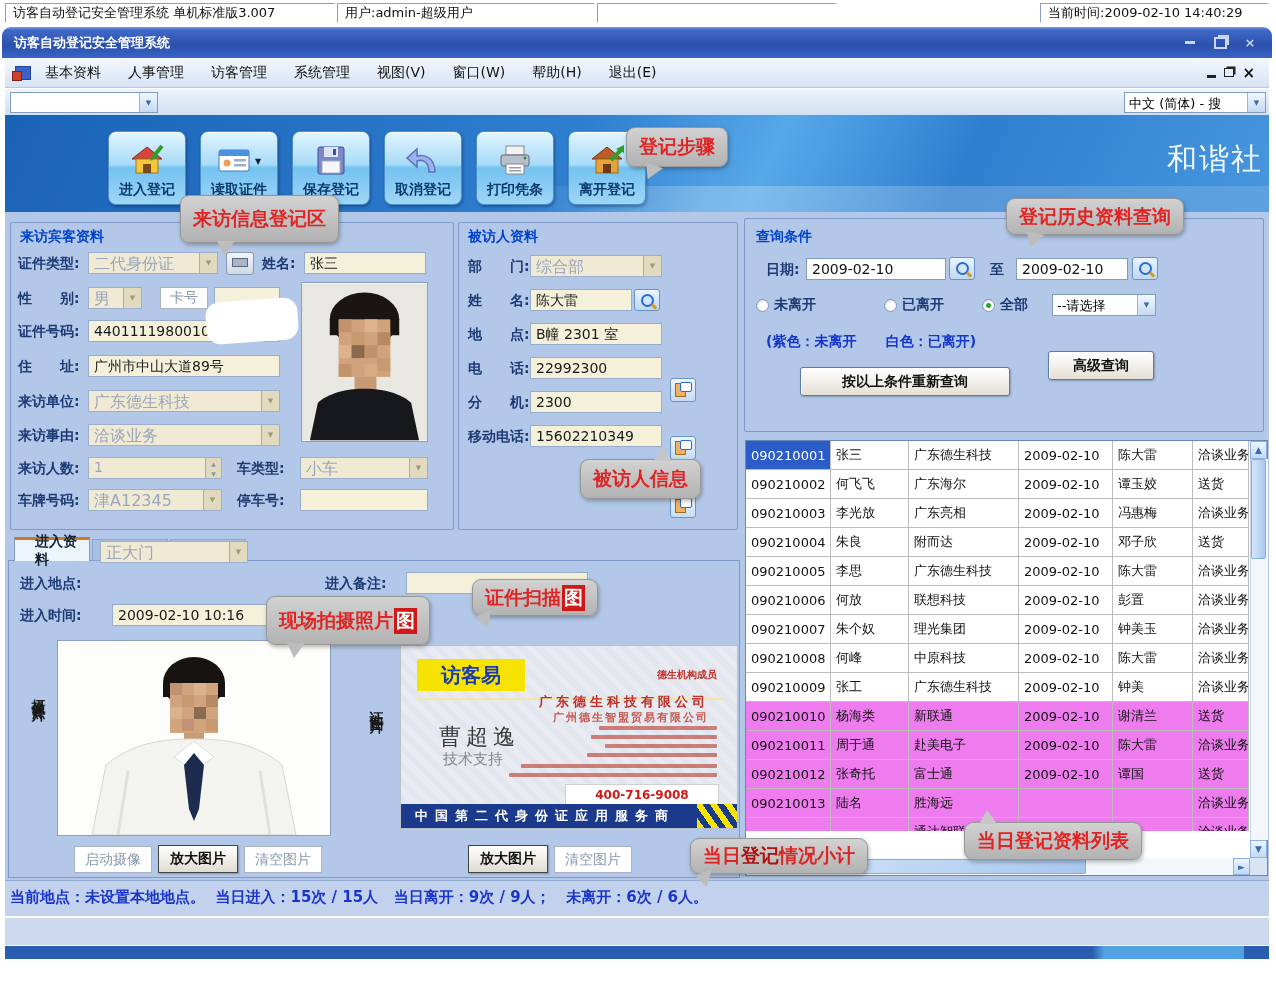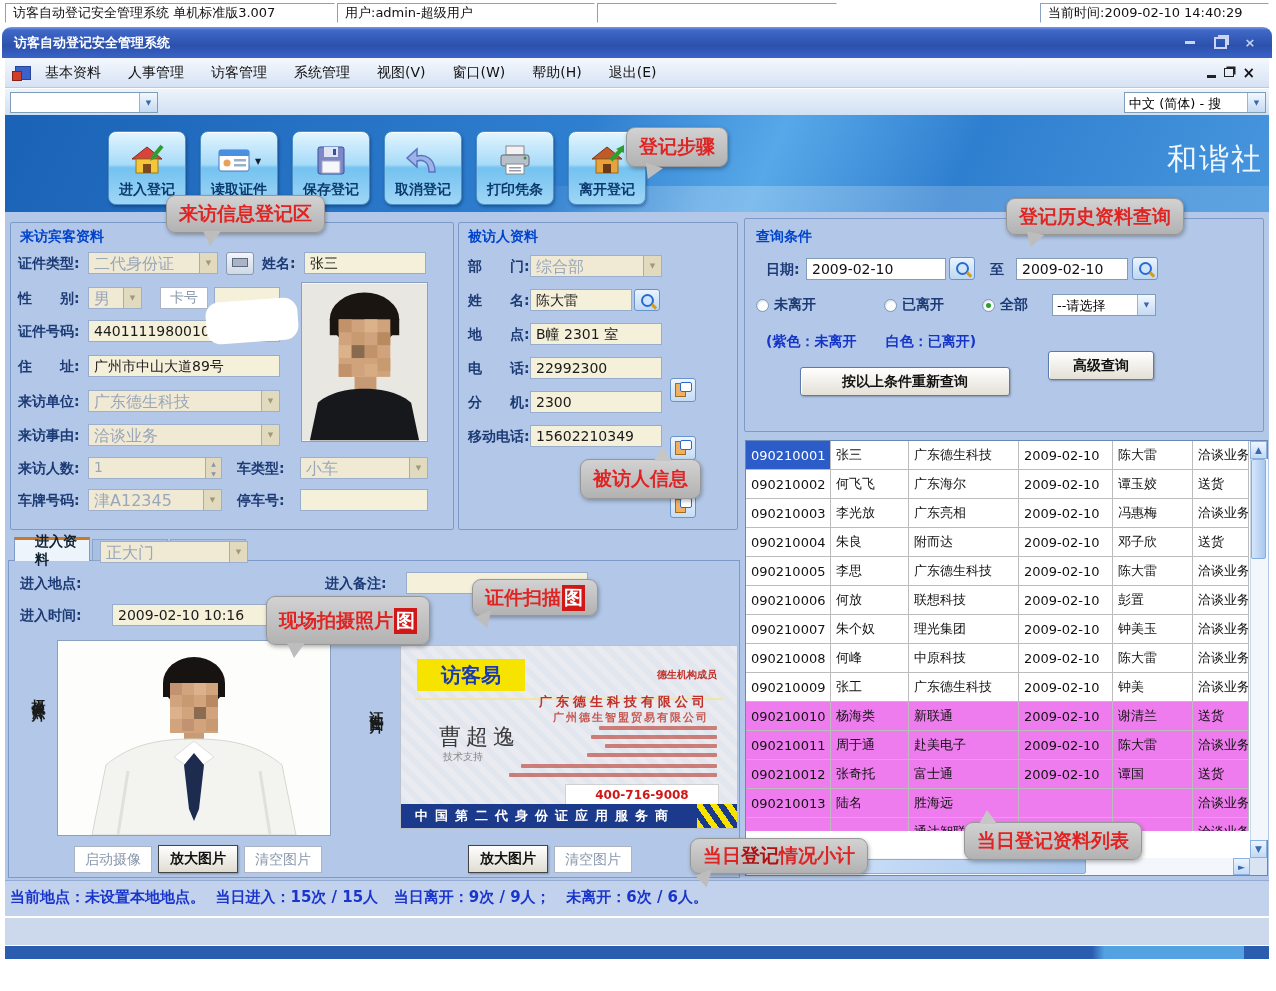--- a/index.html
+++ b/index.html
@@ -567,21 +567,21 @@
   <span class="abs vlabel" style="left:368px;top:700px;">证件图片</span>
   <div class="abs card" style="left:400px;top:645px;width:338px;height:184px;">
     <div class="abs" style="left:16px;top:13px;width:108px;height:32px;background:#f6e400;display:flex;align-items:center;justify-content:center;">
       <span style="font-size:20px;font-weight:bold;color:#1a3ab0;">访客易</span>
     </div>
     <span class="abs" style="right:20px;top:22px;font-size:10px;font-weight:bold;color:#c03028;">德生机构成员</span>
     <div class="abs" style="left:14px;top:52px;right:14px;height:2px;background:#efe6a8;"></div>
     <span class="abs" style="right:28px;top:47px;font-size:13px;font-weight:bold;color:#c03028;letter-spacing:4px;">广东德生科技有限公司</span>
     <span class="abs" style="right:28px;top:64px;font-size:11px;color:#c85850;letter-spacing:2px;font-weight:bold;">广州德生智盟贸易有限公司</span>
     <span class="abs" style="left:38px;top:76px;font-size:22px;color:#3a3a3a;letter-spacing:5px;">曹超逸</span>
-    <span class="abs" style="left:42px;top:104px;font-size:10px;color:#888;">技术支持</span>
+    <span class="abs" style="left:42px;top:104px;font-size:15px;color:#888;">技术支持</span>
     <div class="redline" style="right:20px;top:80px;width:118px;"></div>
     <div class="redline" style="right:20px;top:89px;width:126px;"></div>
     <div class="redline" style="right:20px;top:98px;width:112px;"></div>
     <div class="redline" style="right:20px;top:107px;width:130px;"></div>
     <div class="redline" style="right:20px;top:118px;width:196px;"></div>
     <div class="redline" style="right:20px;top:127px;width:208px;"></div>
     <div class="abs" style="right:18px;top:138px;width:152px;height:20px;background:#fff;border:1px solid #d0d0d0;display:flex;align-items:center;justify-content:center;">
       <span style="font-size:12px;font-weight:bold;color:#d01818;">400-716-9008</span>
     </div>
     <div class="abs" style="left:0;bottom:0;width:100%;height:24px;background:#1c3a8c;display:flex;align-items:center;">
@@ -619,21 +619,21 @@
   <div class="spanel" style="left:597px;width:240px;"></div>
   <div class="spanel" style="left:1040px;width:229px;">
       <span>当前时间:2009-02-10 14:40:29</span>
     </div>
   <div class="abs strip"></div>
 
   <div class="co" style="left:626px;top:127px;height:40px;">
     <span>登记步骤</span>
     <div class="tail tail-down" style="left:16px;bottom:-14px;transform:rotate(18deg);"></div>
   </div>
-  <div class="co" style="left:166px;top:195px;height:38px;">
+  <div class="co" style="left:180px;top:195px;height:48px;">
     <span>来访信息登记区</span>
     <div class="tail tail-down" style="left:36px;bottom:-14px;"></div>
   </div>
   <div class="co" style="left:1006px;top:198px;height:37px;">
     <span>登记历史资料查询</span>
     <div class="tail tail-down" style="left:18px;bottom:-14px;transform:rotate(12deg);"></div>
   </div>
   <div class="co" style="left:580px;top:459px;height:40px;">
     <span>被访人信息</span>
     <div class="tail tail-up" style="right:28px;top:-13px;"></div>

